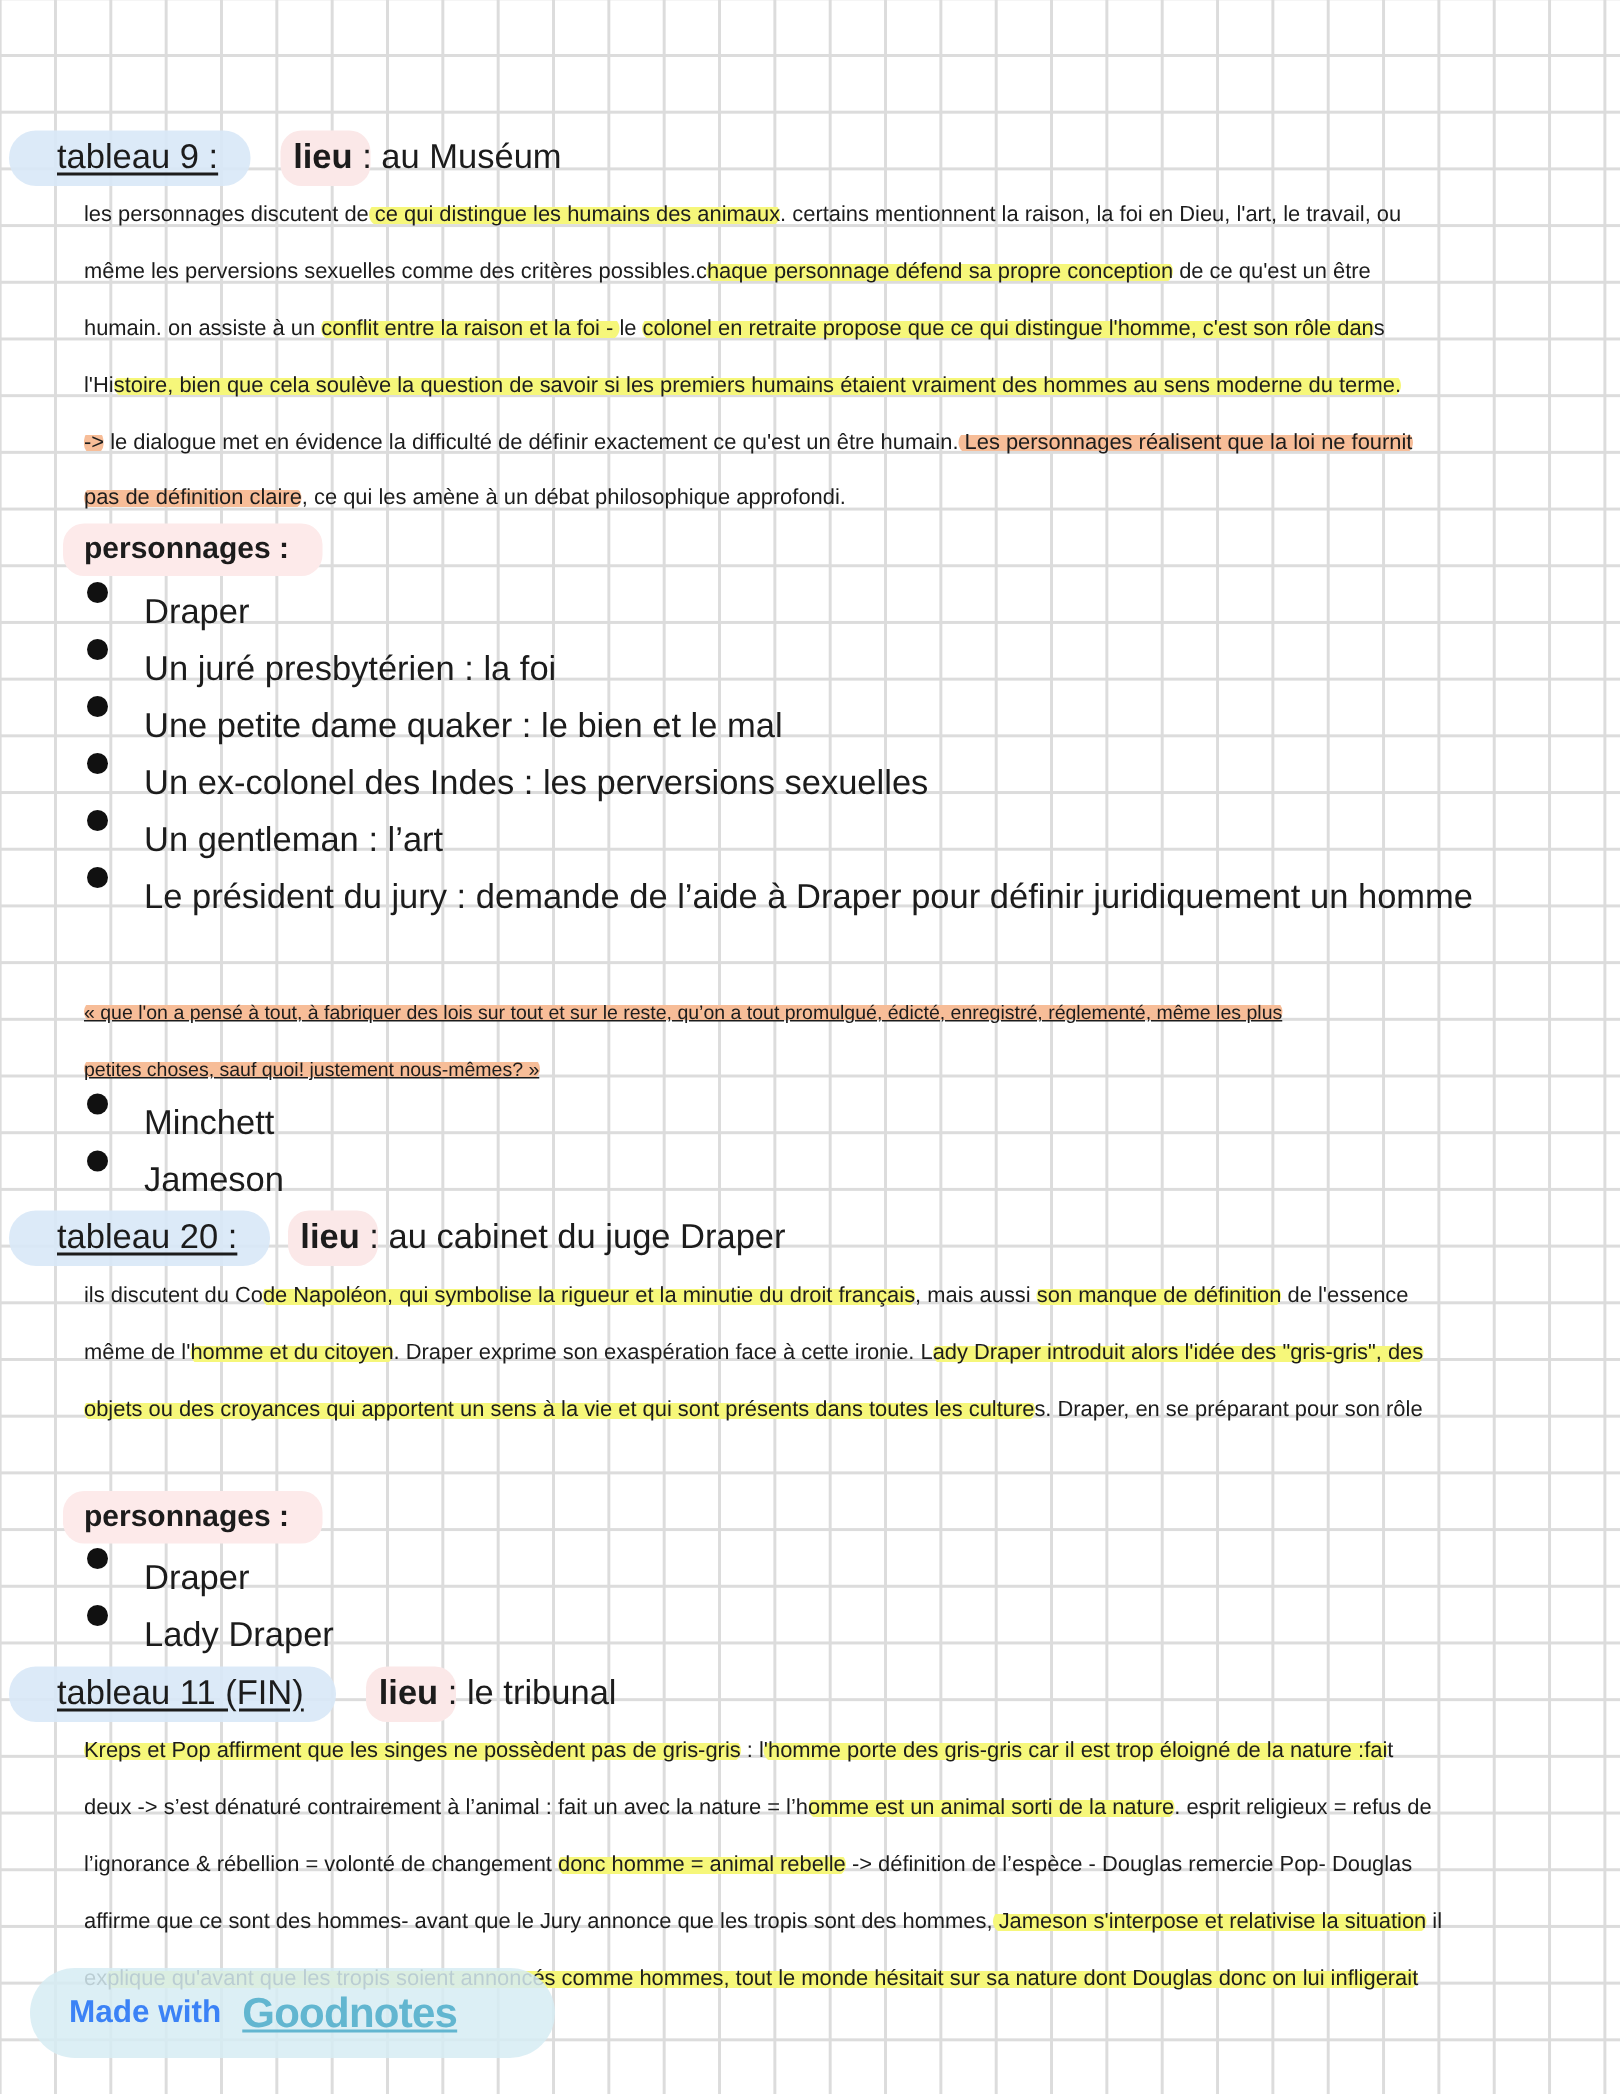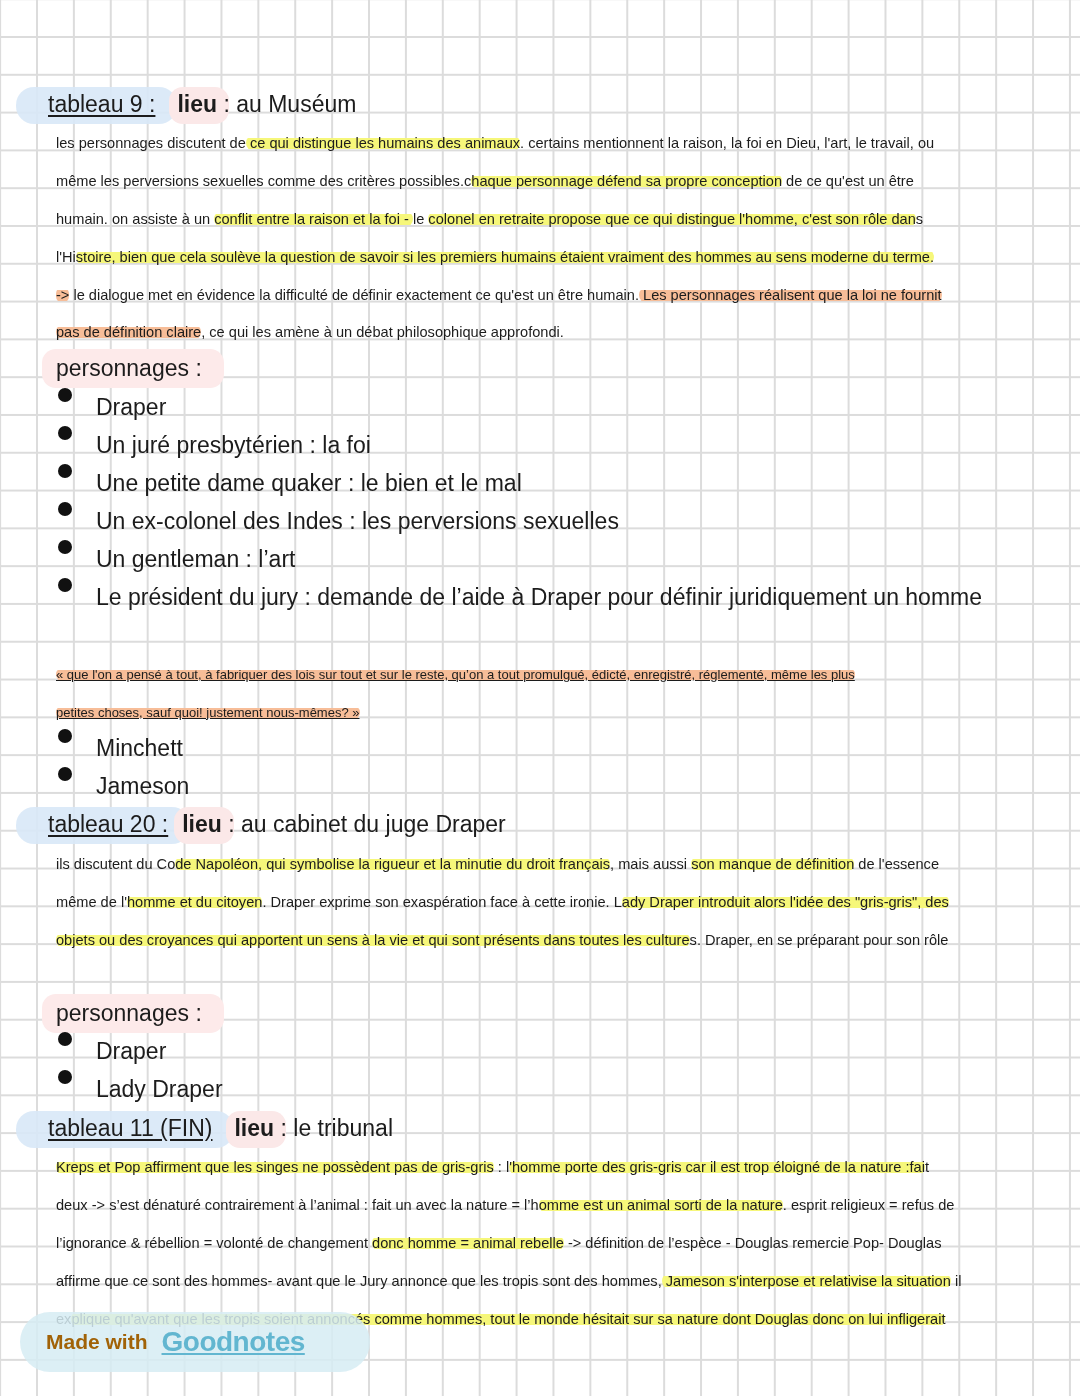--- a/index.html
+++ b/index.html
@@ -8,56 +8,56 @@
     background-color:#ffffff;
     background-image:
       linear-gradient(to right, #dcdcdc 0, #dcdcdc 2px, transparent 2px),
       linear-gradient(to bottom, #dcdcdc 0, #dcdcdc 2px, transparent 2px);
     background-size:36.9px 37.8px;
     background-position:36px 36px;
     font-family:"Liberation Sans", sans-serif;
     color:#1c1c1c;
   }
   .page { position:absolute; left:0; top:0; width:1080px; height:1396px; }
-  .title-row { position:absolute; left:48px; height:30px; display:flex; align-items:center; font-size:23px; }
+  .title-row { position:absolute; left:38px; height:30px; display:flex; align-items:center; font-size:23px;gap:28px; }
   .title-tab {
     position:relative; text-decoration:underline; text-underline-offset:3px;
   }
   .title-tab::before {
     content:""; position:absolute; left:-32px; right:-22px; top:-4px; bottom:-6px;
     background:#d8e8f7; border-radius:18px; z-index:-1; opacity:.9;
   }
   .lieu { position:relative; margin-left:22px; }
   .lieu b { font-weight:bold; }
   .lieu::before {
     content:""; position:absolute; left:-8px; width:60px; top:-4px; bottom:-6px;
     background:#fbe8e8; border-radius:14px; z-index:-1;
   }
   .para { position:absolute; left:56px; width:990px; font-size:14.6px; line-height:37.9px; }
   .para .ln { display:block; height:37.9px; white-space:nowrap; }
   .hy { background:linear-gradient(to bottom, transparent 20%, #f6f77a 20%, #f6f77a 88%, transparent 88%); border-radius:8px; }
   .ho { background:linear-gradient(to bottom, transparent 18%, #f7bd98 18%, #f7bd98 86%, transparent 86%); border-radius:8px; }
   .heading {
-    position:absolute; left:56px; font-size:23px; font-weight:normal;
+    position:absolute; left:56px; font-size:20px; font-weight:bold;
   }
   .heading::before {
     content:""; position:absolute; left:-14px; right:-22px; top:-6px; bottom:-6px;
     background:#fdeaea; border-radius:14px; z-index:-1;
   }
   .blist { position:absolute; left:56px; list-style:none; margin:0; padding:0; font-size:23px; }
   .blist li { height:38px; line-height:38px; display:flex; align-items:flex-start; white-space:nowrap; }
   .bullet { width:14px; height:14px; background:#111; border-radius:50%; margin-left:2px; margin-right:24px; flex:none; }
   .quote { position:absolute; left:56px; font-size:13px; line-height:37.9px;text-decoration:underline; }
   .quote .ln { display:block; height:37.9px; white-space:nowrap; }
   .watermark {
     position:absolute; left:20px; top:1312px; width:350px; height:60px;
     background:rgba(214,236,243,0.85); border-radius:30px;
     display:flex; align-items:center;
   }
-  .wm-small { color:#a16207; font-size:21px; margin-left:26px; font-weight:bold; }
+  .wm-small { color:#3b82f6; font-size:21px; margin-left:26px; font-weight:bold; }
   .wm-big { color:#62b6d0; font-size:28px; margin-left:14px; font-weight:bold; letter-spacing:-0.5px;text-decoration:underline; }
 </style>
 </head>
 <body>
 
 <div class="page">
 
   <div class="title-row" style="top:89px;">
     <span class="title-tab">tableau 9 :</span>
     <span class="lieu"><b>lieu</b><span> : au Muséum</span></span>

